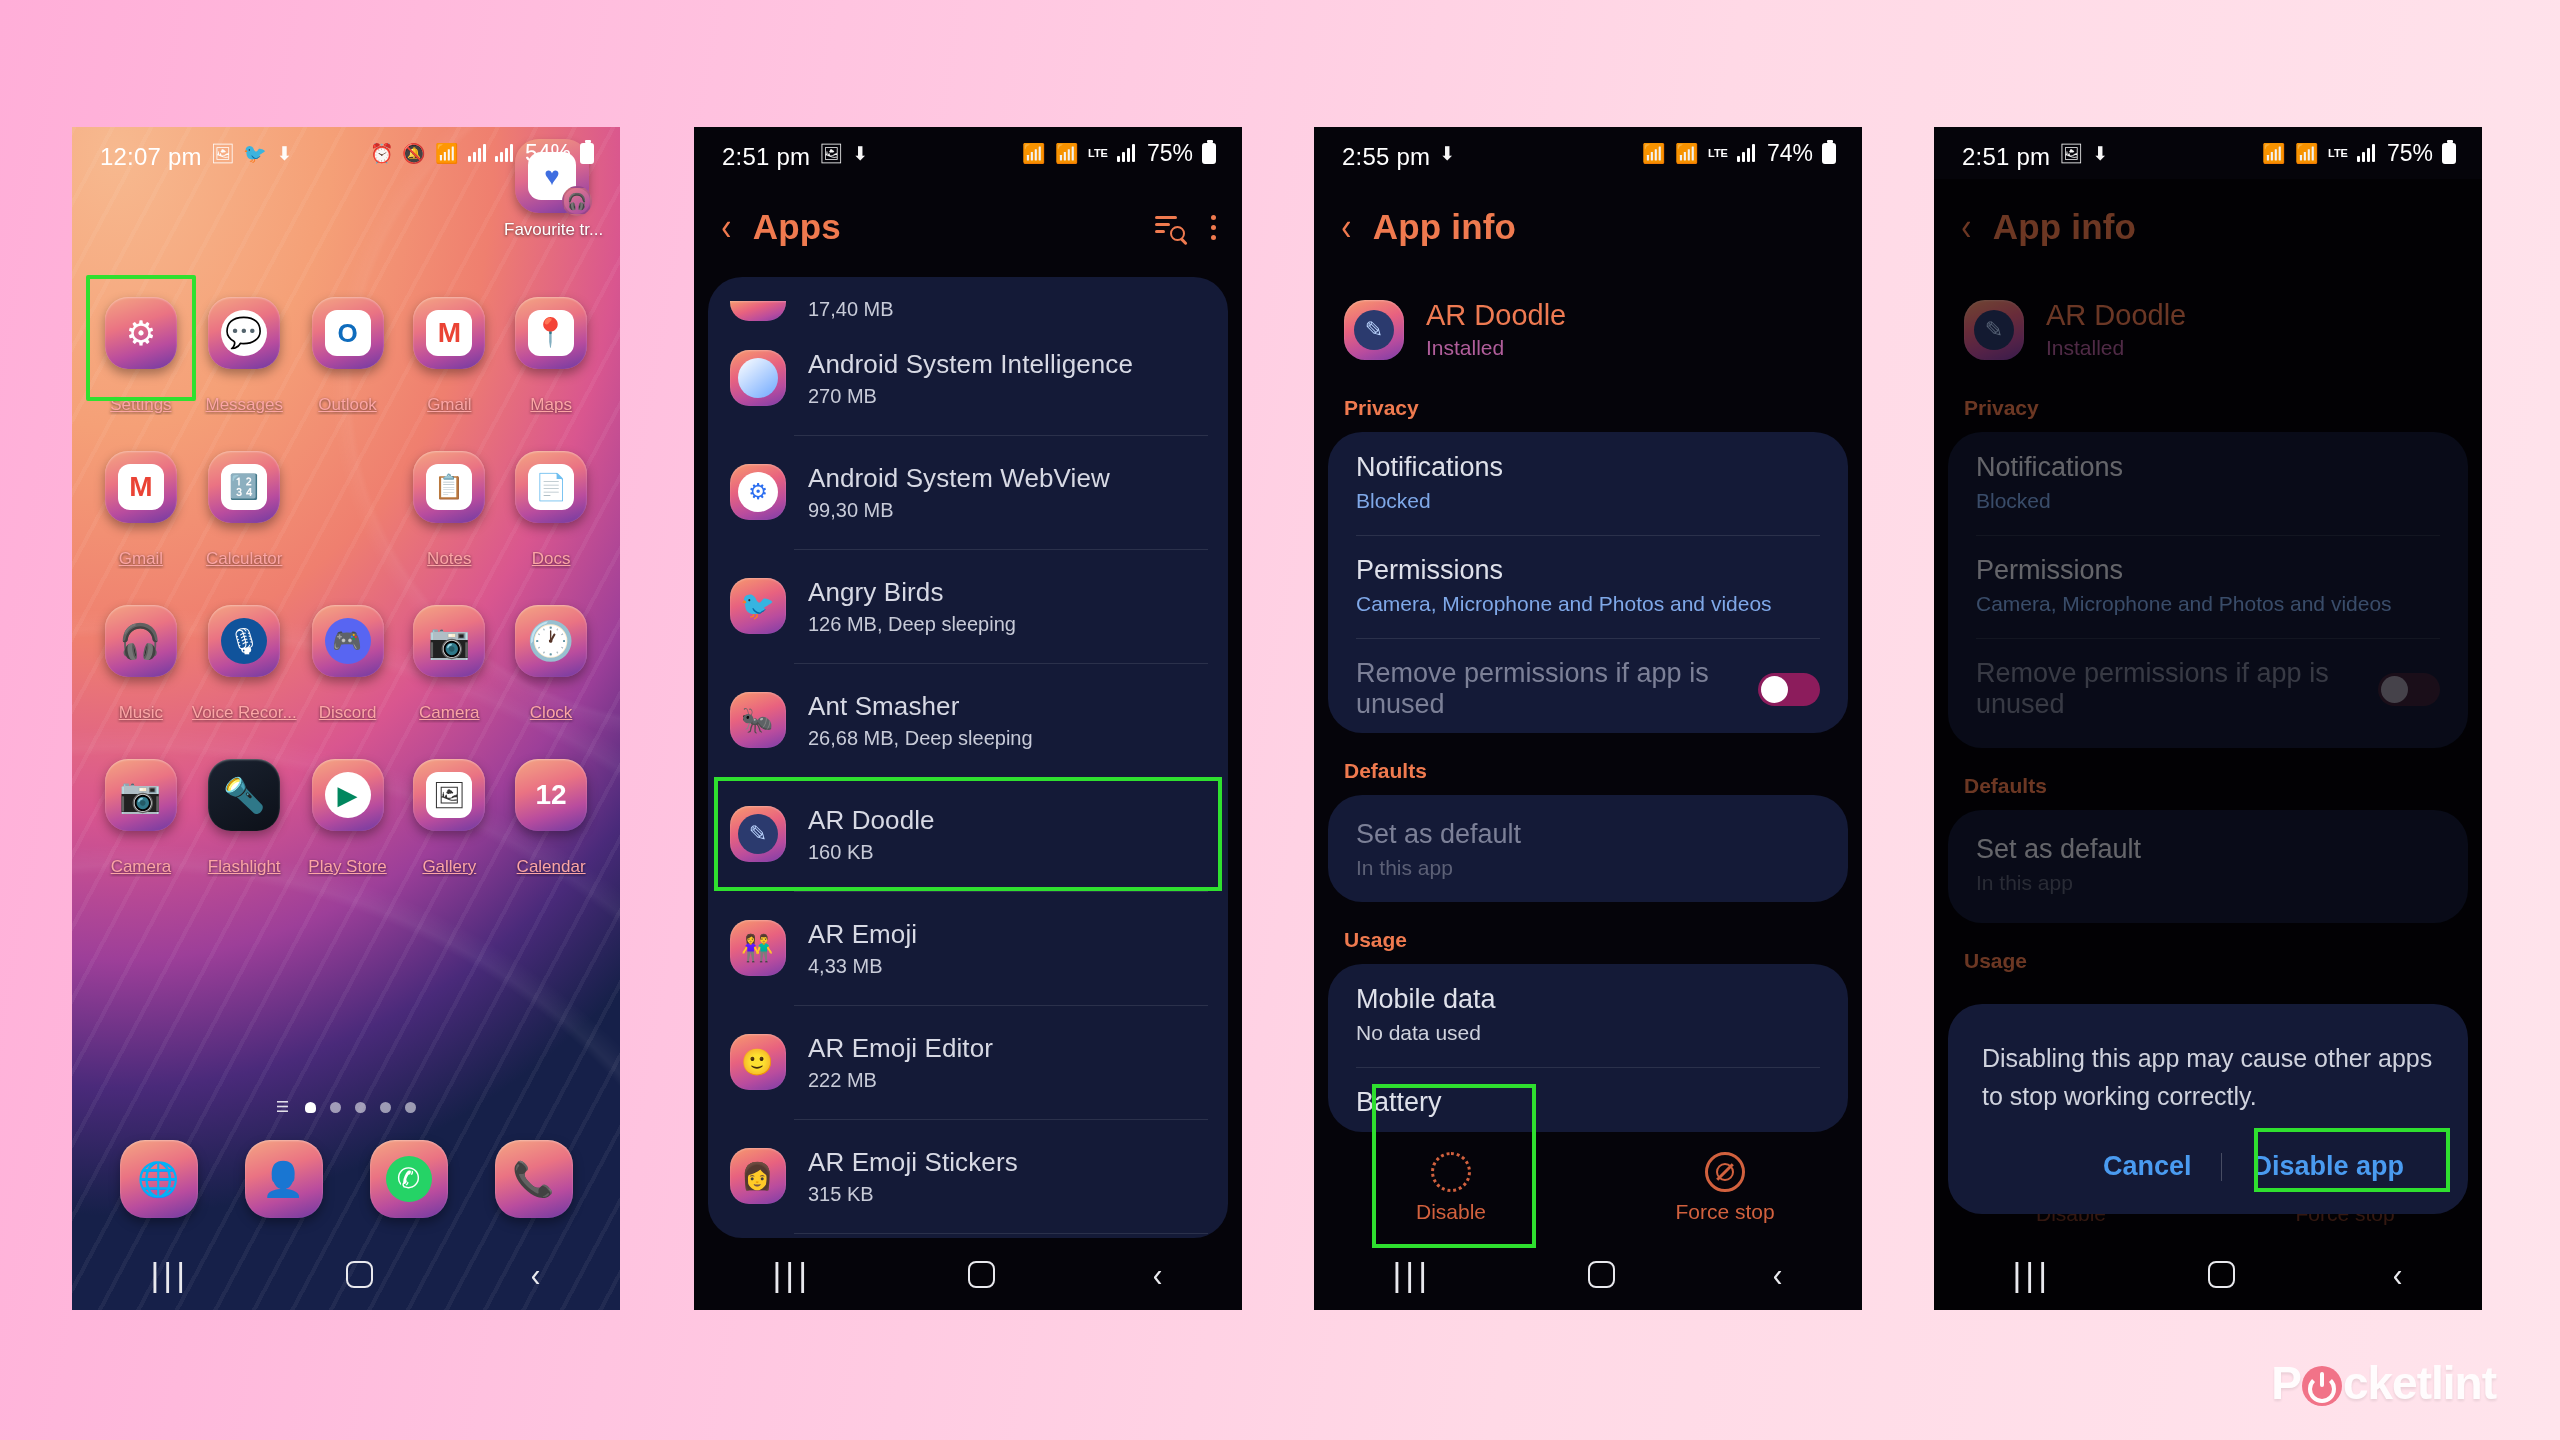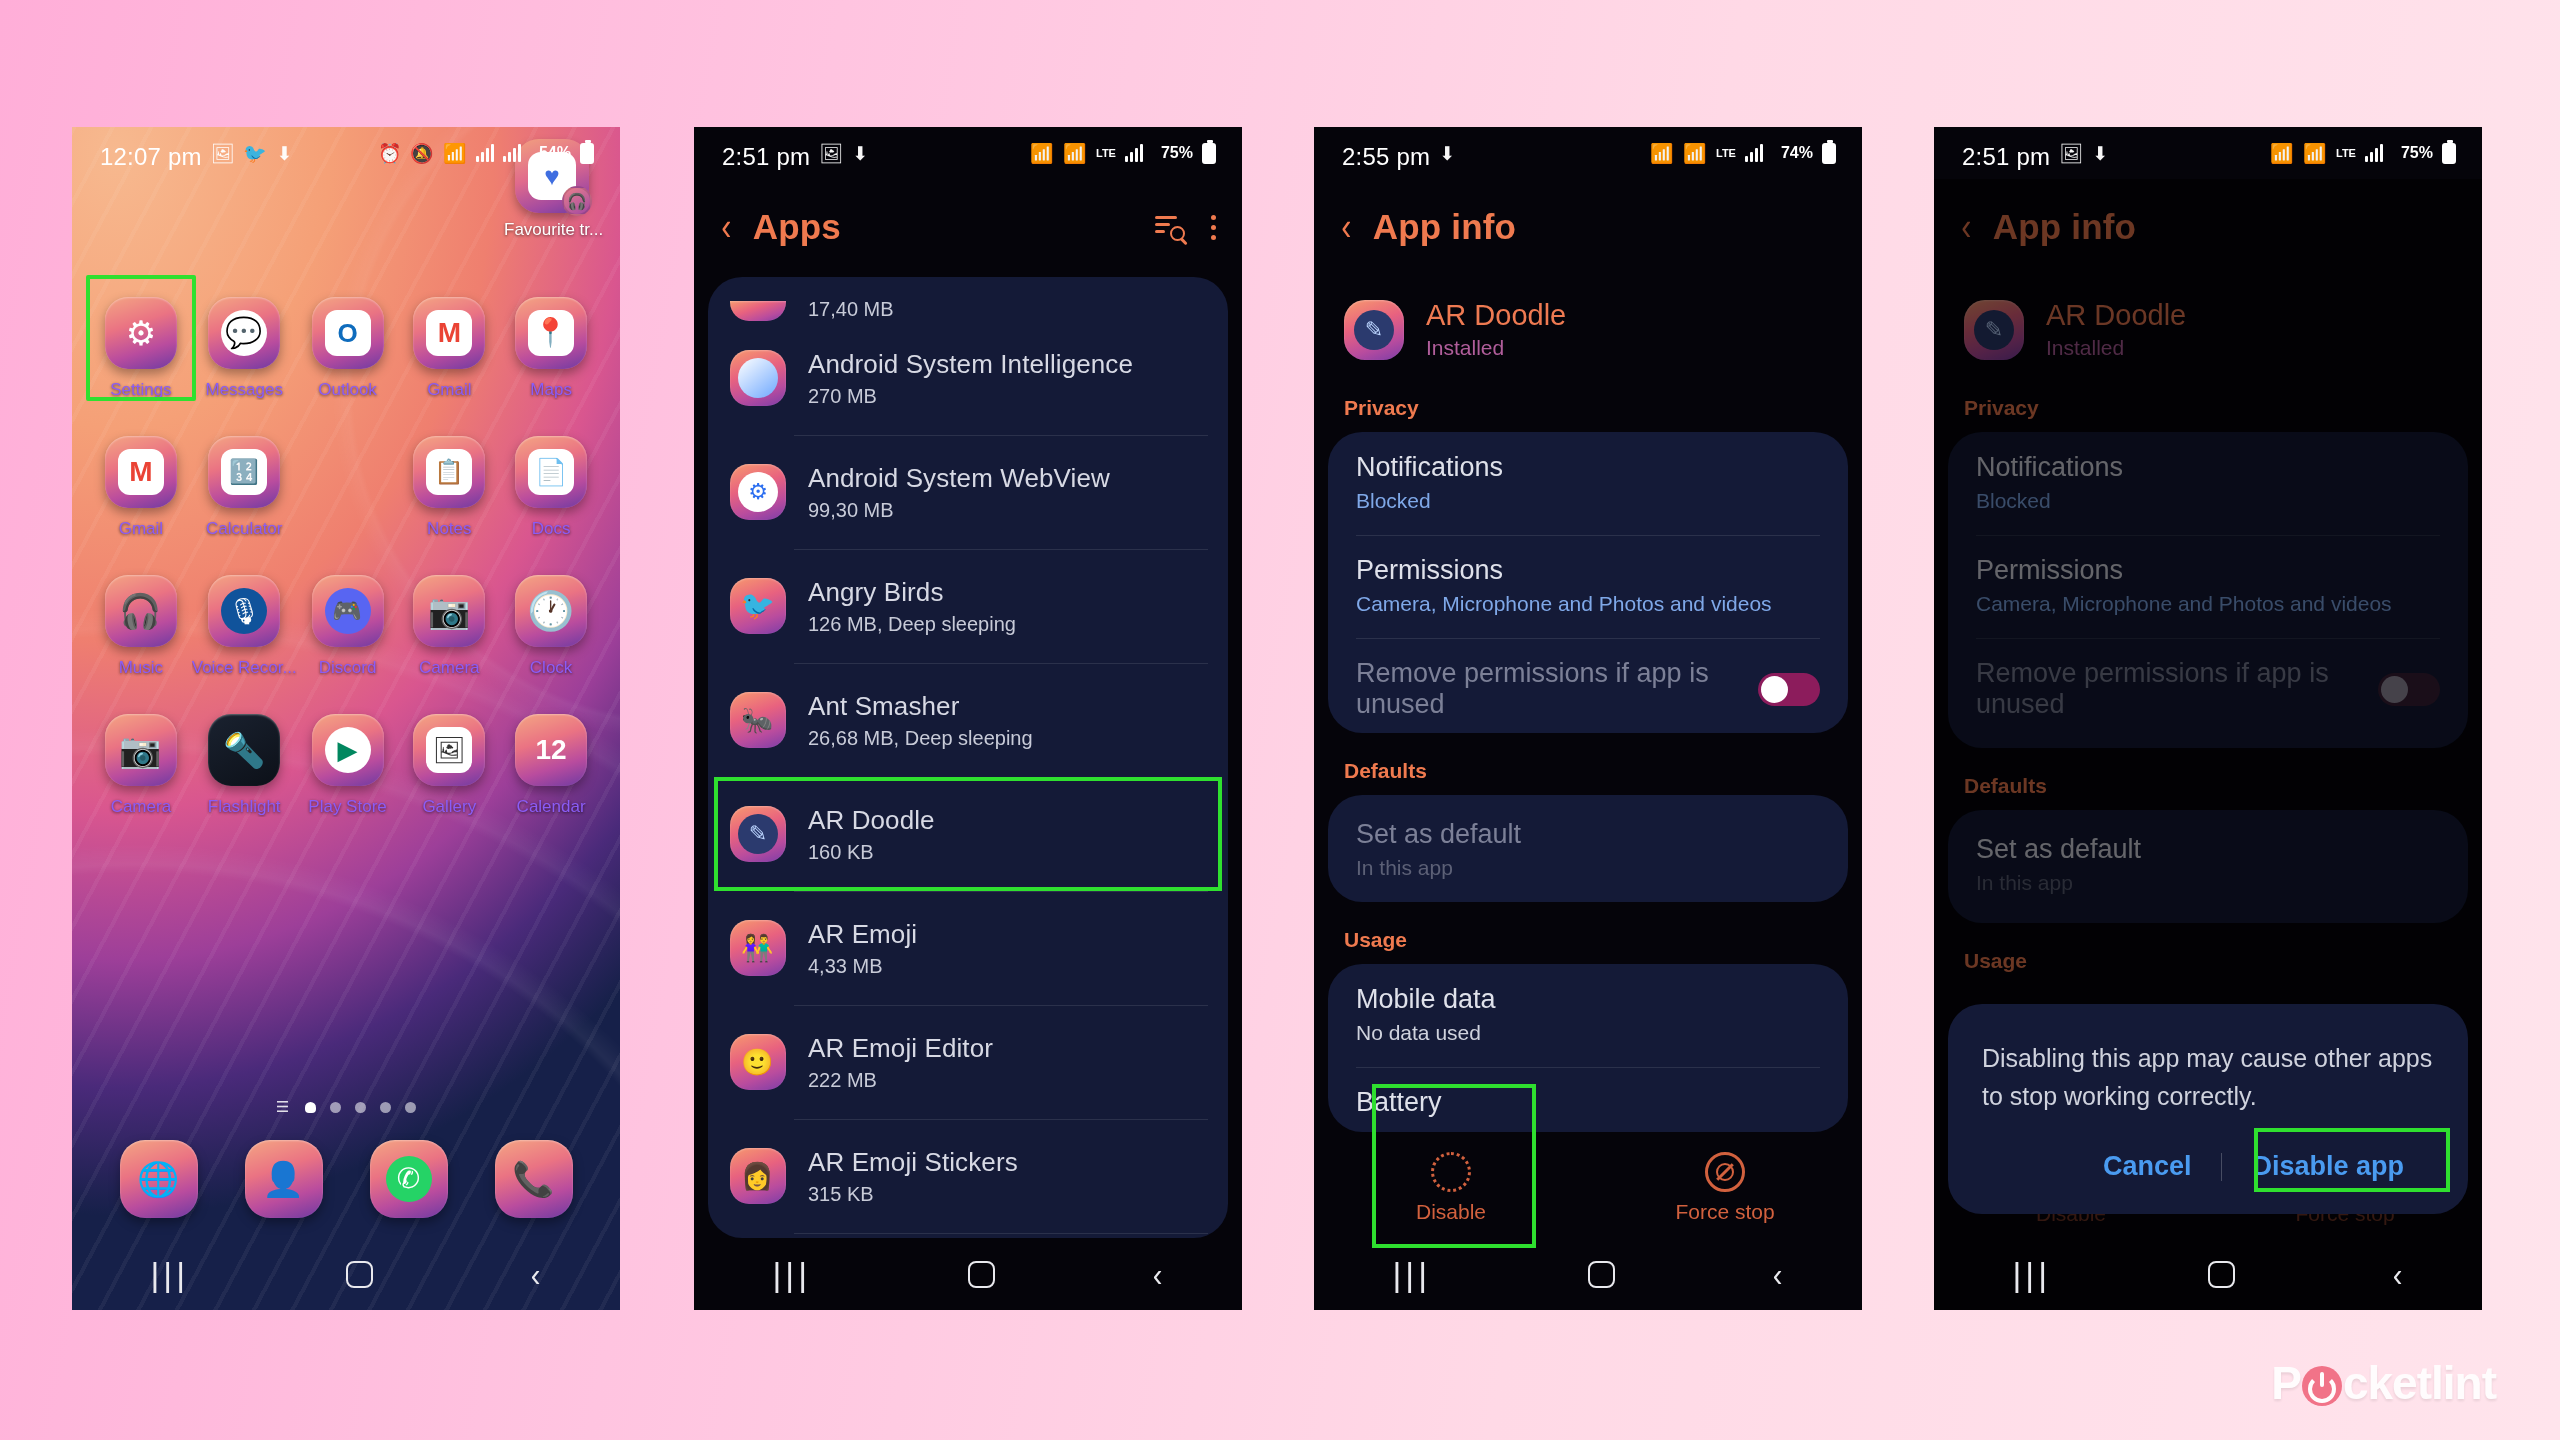--- a/index.html
+++ b/index.html
@@ -38,21 +38,21 @@
     padding: 0 26px 0 28px;
     color: #ffffff;
     font-size: 23px;
     flex: 0 0 auto;
     position: relative;
     z-index: 5;
   }
   .sb-left, .sb-right { display: flex; align-items: center; gap: 9px; }
   .sb-time { font-size: 24px; letter-spacing: .2px; margin-top: 8px; }
   .sb-ico { font-size: 19px; line-height: 1; opacity: .97; display:inline-block;}
-  .sb-batt { font-size: 16px; font-weight: 700; margin-left:9px;}
+  .sb-batt { font-size: 23px; font-weight: 400; margin-left:3px;}
   .battglyph {
     display:inline-block; width:14px; height:21px; border:2px solid #fff;
     border-radius:3px; position:relative; background:#fff;
   }
   .battglyph::after{content:"";position:absolute;top:-5px;left:3px;width:6px;height:3px;background:#fff;border-radius:1px;}
   .sigbars{display:inline-flex;align-items:flex-end;gap:2px;height:18px;}
   .sigbars i{display:block;width:3px;background:#fff;border-radius:1px;}
   .sigbars i:nth-child(1){height:6px}.sigbars i:nth-child(2){height:10px}
   .sigbars i:nth-child(3){height:14px}.sigbars i:nth-child(4){height:18px}
   .lte{font-size:11px;line-height:10px;text-align:center;font-weight:700;}
@@ -117,21 +117,21 @@
     display: flex; align-items: center; justify-content: center;
     box-shadow: 0 5px 11px rgba(0,0,0,.34), inset 0 1px 2px rgba(255,255,255,.35);
     overflow: hidden;
   }
   .app-ico .inner {
     width: 46px; height: 46px; background: #fff; border-radius: 12px;
     display: flex; align-items: center; justify-content: center;
     font-size: 27px; line-height: 1; color: #2b6ef0;
   }
   .app-ico .bare { color:#fff; font-size:34px; line-height:1; }
-  .app-name { margin-top: 11px; color: #8b5cf6; font-size: 17px; text-shadow: 0 1px 3px rgba(0,0,0,.65); white-space:nowrap; overflow:hidden;}
+  .app-name { margin-top: 26px; color: #fca5a5; font-size: 17px; text-shadow: 0 1px 3px rgba(0,0,0,.65); white-space:nowrap; overflow:hidden;text-decoration:underline;}
 
   .settings-hl {
     position: absolute; left: 50%; transform: translateX(-50%);
     top: -22px; width: 110px; height: 126px;
     border: 4px solid #2fe02f; border-radius: 2px; pointer-events: none;
   }
 
   .page-dots { margin-top: auto; margin-bottom: 24px; display:flex; align-items:center; justify-content:center; gap:14px;}
   .page-dots .bars { color:#fff; font-size:15px; opacity:.85; letter-spacing:0; margin-right:2px;}
   .dot { width:11px;height:11px;border-radius:50%;background:rgba(255,255,255,.55);}

